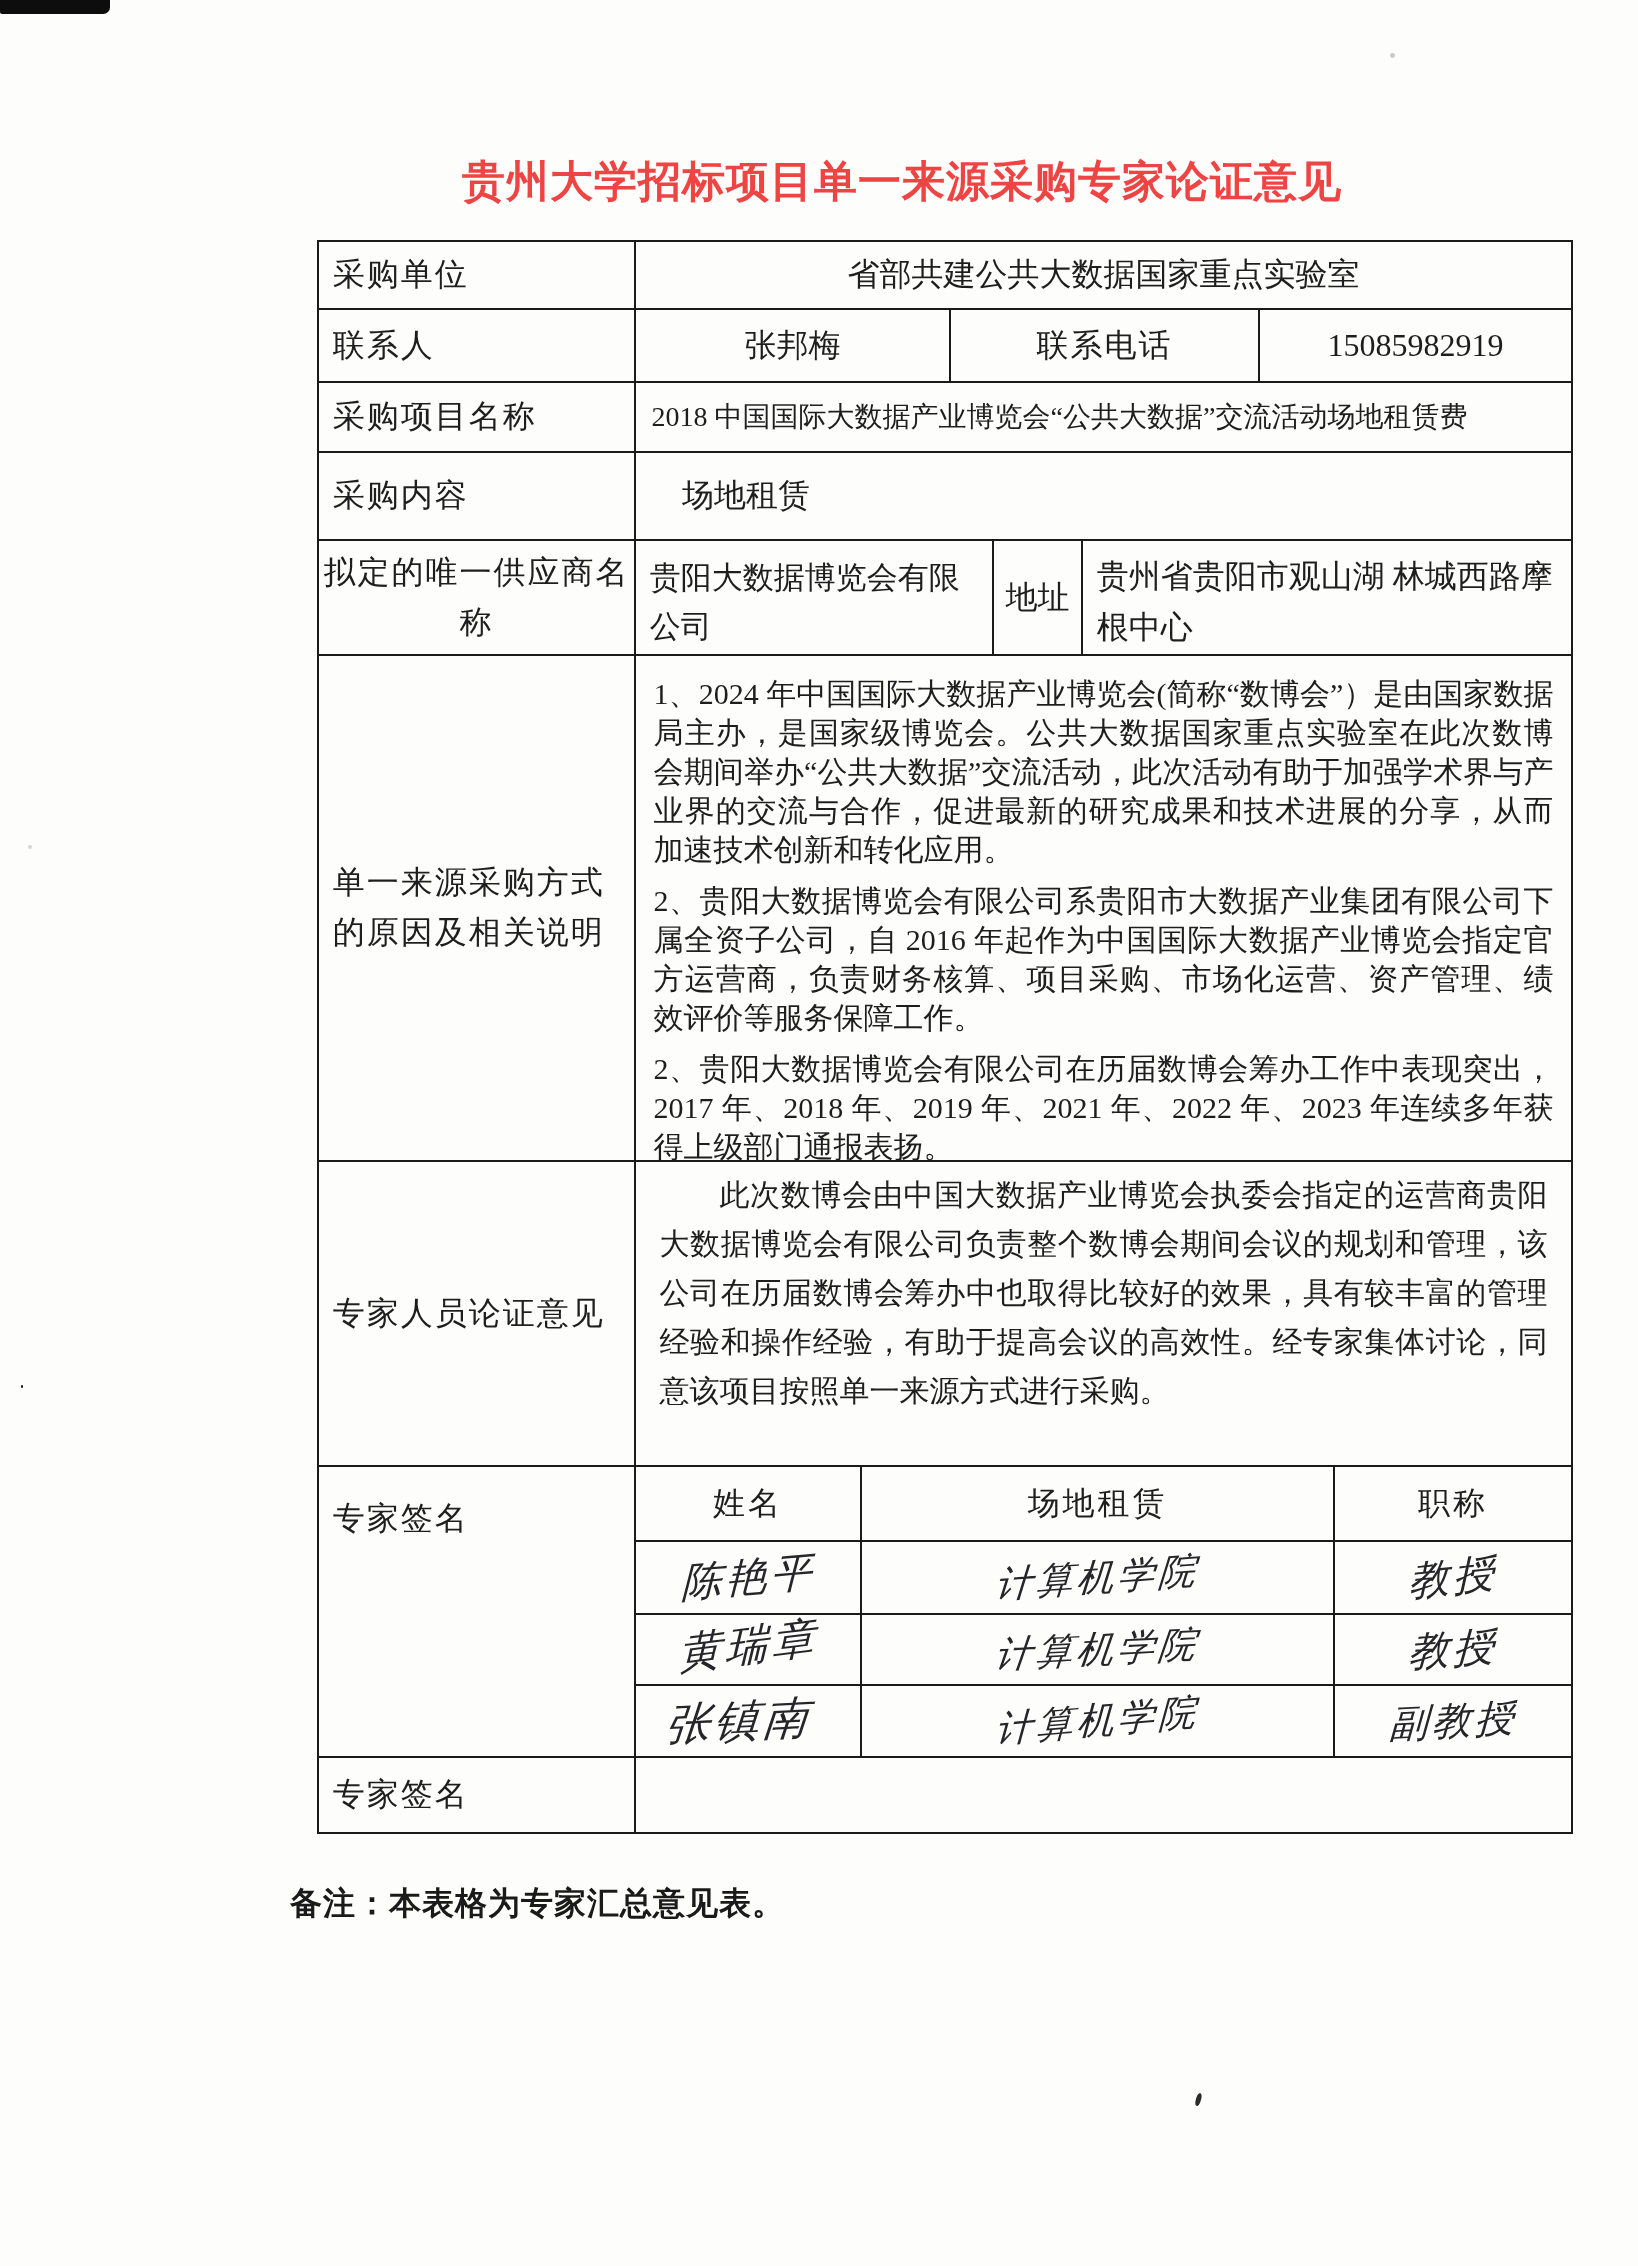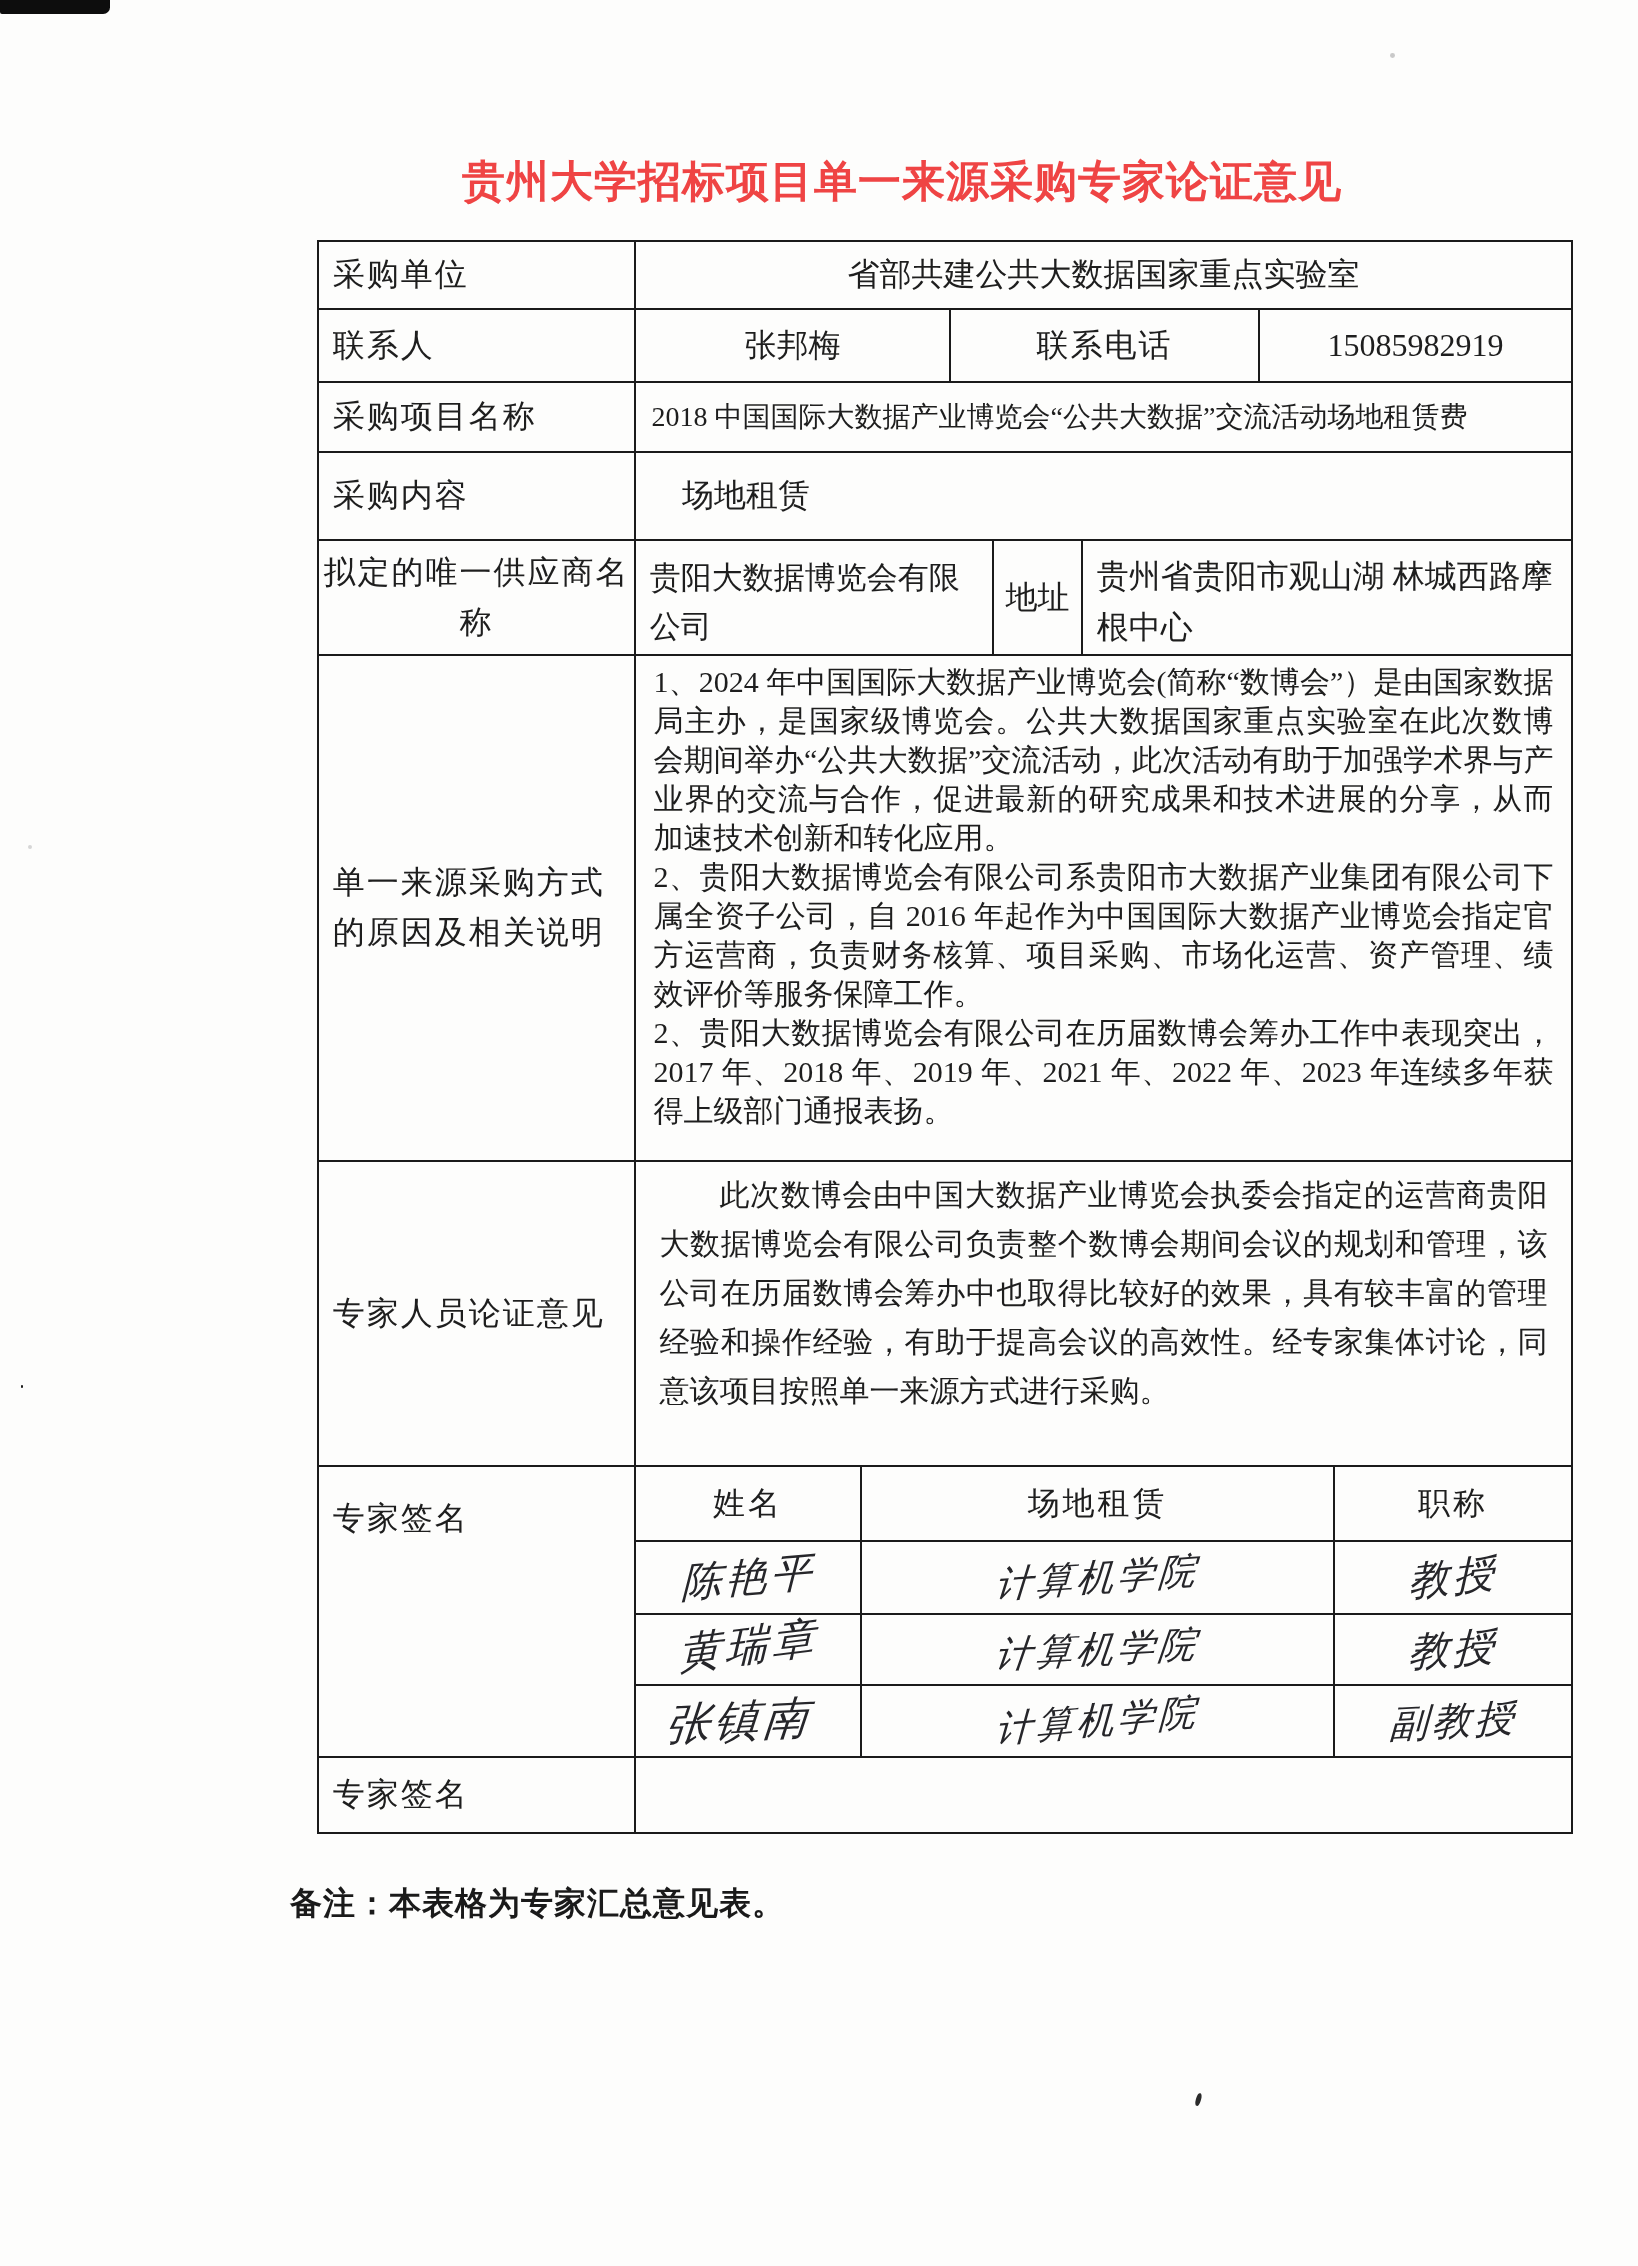--- a/index.html
+++ b/index.html
@@ -58,21 +58,21 @@
   .r2 .c2 { width:315px; justify-content:center; }
   .r2 .c3 { width:309px; justify-content:center; letter-spacing:2px; }
   .r2 .c4 { flex:1; justify-content:center; }
   .r3 .v-full { padding-left:15.6px; font-size:28px; }
   .r4 .v-full { padding-left:10px;margin-left:36px; }
   .r5 .supplier-c { width:358px; align-items:flex-start; padding:11.7px 9.8px 0 13.7px; font-size:31px; line-height:49px; display:block; }
   .r5 .addr-label-c { width:89px; justify-content:center; }
   .r5 .addr-c { flex:1; align-items:flex-start; padding:9.8px 9.8px 0 13.7px; line-height:51px; display:block; }
   .r5 .label-c { justify-content:center; text-align:center; padding-left:0; display:flex; }
   .reason-c { flex:1; display:block; padding:5.9px 17.6px 0 17.6px; }
-  .reason-c p { font-size:30px; line-height:39px; text-align:justify; text-justify:inter-character; }
+  .reason-c p { font-size:30px; line-height:39px; text-align:justify; text-justify:inter-character;margin-top:12px; }
   .opinion-c { flex:1; display:block; padding:7.8px 23.4px 0 23.4px;border-radius:20px; }
   .opinion-c p { font-size:30px; line-height:49px; text-align:justify; text-indent:2em; }
   
   .rsig .label-c { align-items:flex-start; padding-top:27px; }
   .sig-grid { flex:1; display:flex; flex-direction:column; }
   .sg-row { display:flex; border-bottom:2px solid #1b1b1b; flex-shrink:0; }
   .sg-row:last-child { border-bottom:none; }
   .sg-head { height:75px; }
   .sg-r1 { height:73px; } .sg-r2 { height:71px; } .sg-r3 { flex:1; }
   .sg-c1 { width:226px; } .sg-c2 { width:473px; } .sg-c3 { flex:1; }

